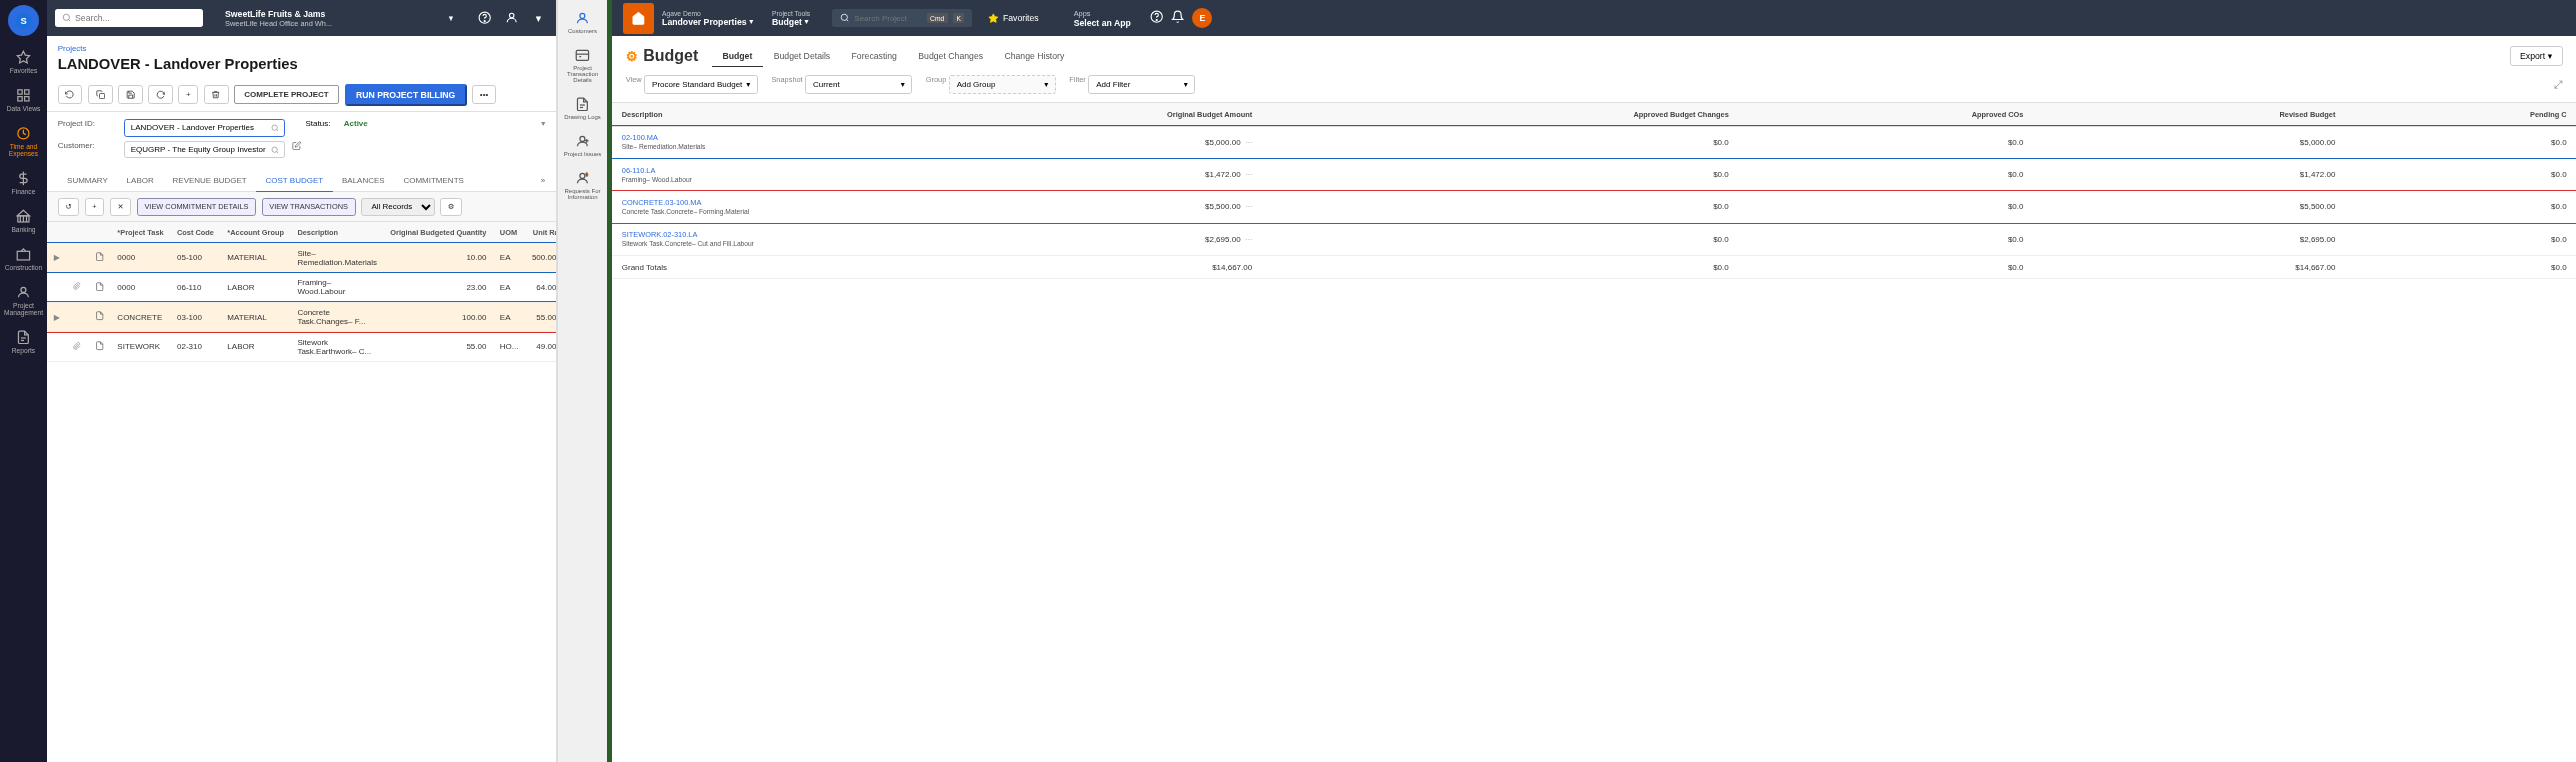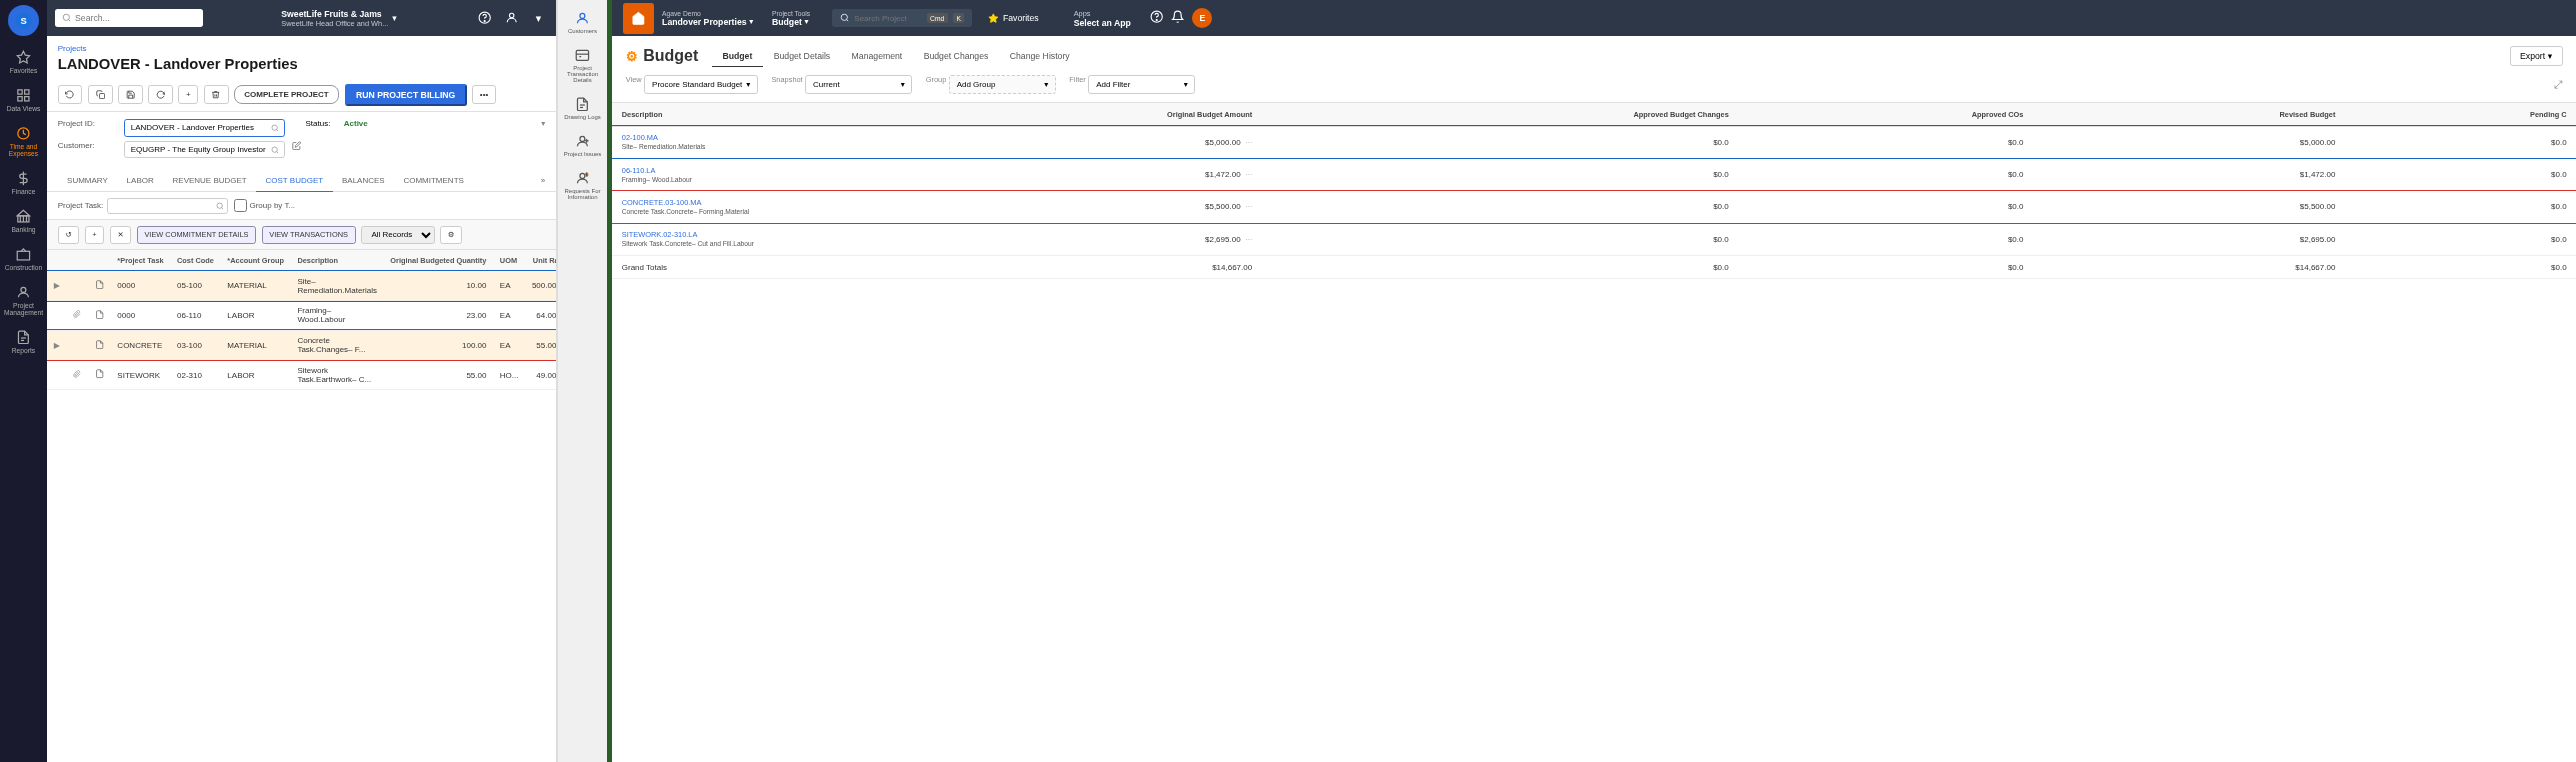--- a/index.html
+++ b/index.html
@@ -62,21 +62,21 @@
     .search-bar {
       display: flex; align-items: center;
       background: white; border-radius: 2.7px;
       padding: 4px 6.7px; gap: 4px;
       width: 148px;
     }
     .search-bar input {
       border: none; outline: none; font-size: 8.7px; width: 107px; background: transparent;
     }
     .company-info {
-      flex: 1; display: flex; align-items: center; justify-content: center;
+      flex: 1; display: flex; align-items: center; justify-content: space-between;
       color: white; font-size: 8.7px; gap: 4px;
     }
     .company-name { font-weight: 600; }
     .company-sub { opacity: 0.7; font-size: 7.4px; }
     .nav-icons { display: flex; align-items: center; gap: 8px; color: white; }
     .nav-icon { width: 19px; height: 19px; display: flex; align-items: center; justify-content: center; cursor: pointer; font-size: 10.7px; }
 
     
     .project-header {
       padding: 8px 10.7px 0;
@@ -101,21 +101,21 @@
       border-radius: 2.7px; background: white; cursor: pointer;
       font-size: 8px; color: #333;
     }
     .toolbar-btn-primary {
       background: #2d6cdf; color: white; border-color: #2d6cdf;
       padding: 4px 9.4px; border-radius: 2.7px; cursor: pointer;
       font-size: 8.7px; font-weight: 600;
     }
     .toolbar-complete {
       padding: 4px 9.4px; border: 0.7px solid #999;
-      border-radius: 8px; background: white; cursor: pointer;
+      border-radius: 2px; background: white; cursor: pointer;
       font-size: 8px; font-weight: 600; color: #333;
     }
 
     
     .project-fields {
       padding: 6.7px 10.7px;
       background: white;
       flex-shrink: 0;
     }
     .field-row { display: flex; align-items: flex-start; gap: 6.7px; margin-bottom: 4px; }
@@ -502,36 +502,20 @@
       <div class="tab">LABOR</div>
       <div class="tab">REVENUE BUDGET</div>
       <div class="tab active">COST BUDGET</div>
       <div class="tab">BALANCES</div>
       <div class="tab">COMMITMENTS</div>
       <div class="tabs-more">»</div>
     </div>
 
     <div class="cost-budget-content">
 
-      <div class="cost-budget-toolbar">
-        <div class="filter-task">
-          <span>Project Task:</span>
-          <div style="position:relative;display:flex;align-items:center">
-            <input class="filter-input" value="" style="">
-            <svg width="8" height="8" viewBox="0 0 24 24" fill="none" stroke="#888" stroke-width="2" style="position:absolute;right:4px">
-                <circle cx="11" cy="11" r="8"></circle>
-                <line x1="21" y1="21" x2="16.65" y2="16.65"></line>
-              </svg>
-          </div>
-        </div>
-        <div class="checkbox-group">
-          <input type="checkbox" style="">
-          <span>Group by T...</span>
-        </div>
-      </div>
       <div class="cost-budget-toolbar" style="background:#f8f8f8">
         <button class="cost-btn">↺</button>
         <button class="cost-btn">+</button>
         <button class="cost-btn">✕</button>
         <button class="cost-btn" style="background:#eef;border-color:#88a">VIEW COMMITMENT DETAILS</button>
         <button class="cost-btn" style="background:#eef;border-color:#88a">VIEW TRANSACTIONS</button>
         <select style="padding:2.7px 5.4px;font-size:8px;border:0.7px solid #ccc;border-radius:2.7px">
           <option>All Records</option>
         </select>
         <button class="cost-btn">⚙</button>
@@ -743,21 +727,21 @@
     </div>
 
     <div class="budget-header">
       <div class="budget-title">
         <span class="gear-icon">⚙</span>
         <span>Budget</span>
       </div>
       <div class="budget-tabs">
         <div class="budget-tab active">Budget</div>
         <div class="budget-tab">Budget Details</div>
-        <div class="budget-tab">Management</div>
+        <div class="budget-tab">Forecasting</div>
         <div class="budget-tab">Budget Changes</div>
         <div class="budget-tab">Change History</div>
       </div>
       <button class="export-btn">
         <span>Export</span>
         <span>▾</span>
       </button>
     </div>
 
     <div class="budget-filters">

